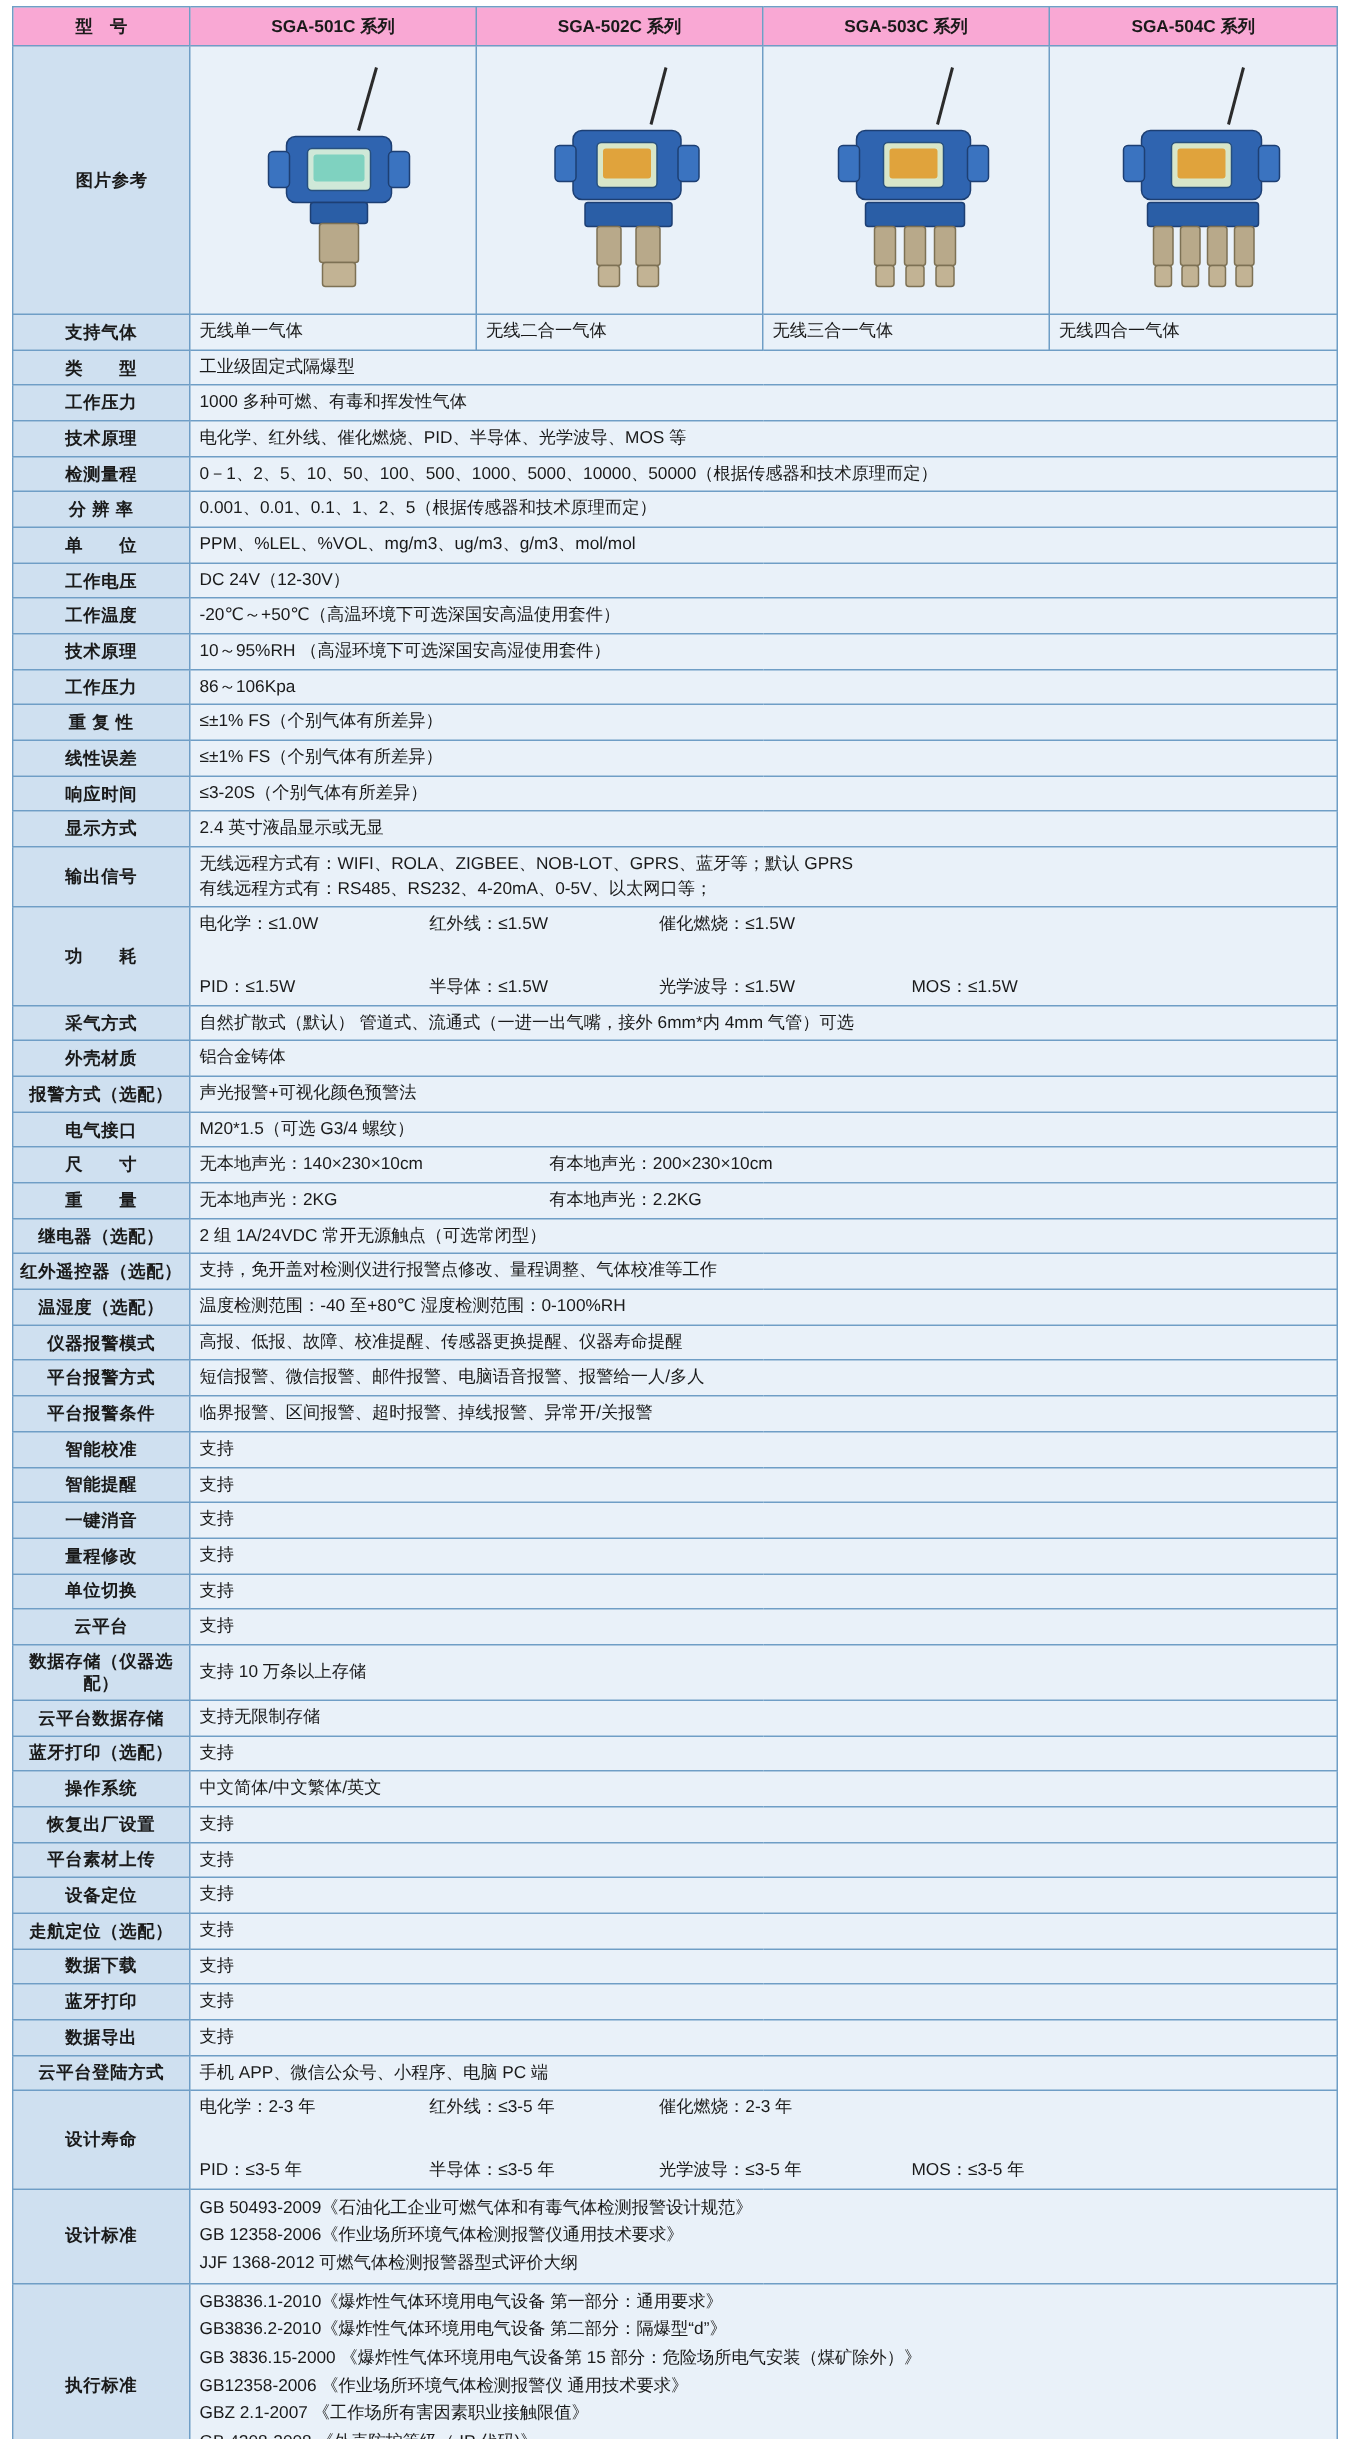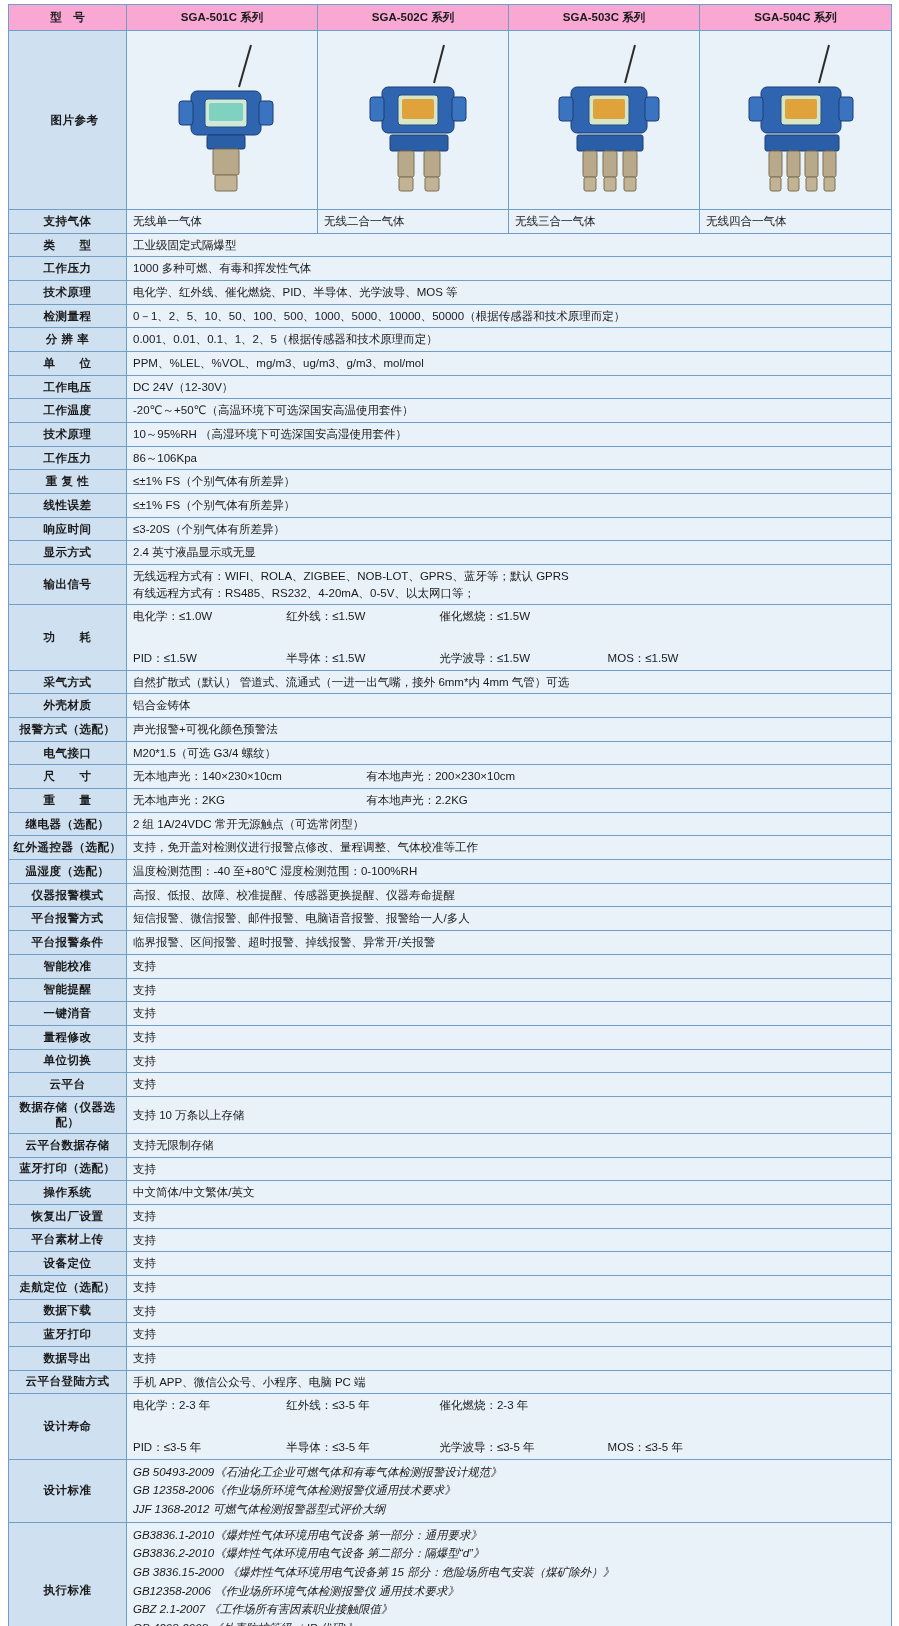--- a/index.html
+++ b/index.html
@@ -13,21 +13,21 @@
   td.center{text-align:left;}
   .w-lbl{width:118px;}
   .imgcell{background:#e9f1f9;padding:4px 0;text-align:center;}
   .row-img td{height:170px;padding-left:16px;}
   .multi{line-height:1.6;}
   .sp-col{display:inline-block;}
   .k1{width:150px;}
   .k2{width:150px;}
   .k3{width:165px;}
   .k4{width:150px;margin-top:25px;}
-  .std-list div{padding:1px 0;font-style:italic;}
+  .std-list div{padding:1px 0;}
   .tiny{font-size:11px;}
 </style>
 </head>
 <body>
 
 <div class="sheet">
 <table class="spec">
   <colgroup>
     <col style="width:118px">
         <col style="width:191px">

